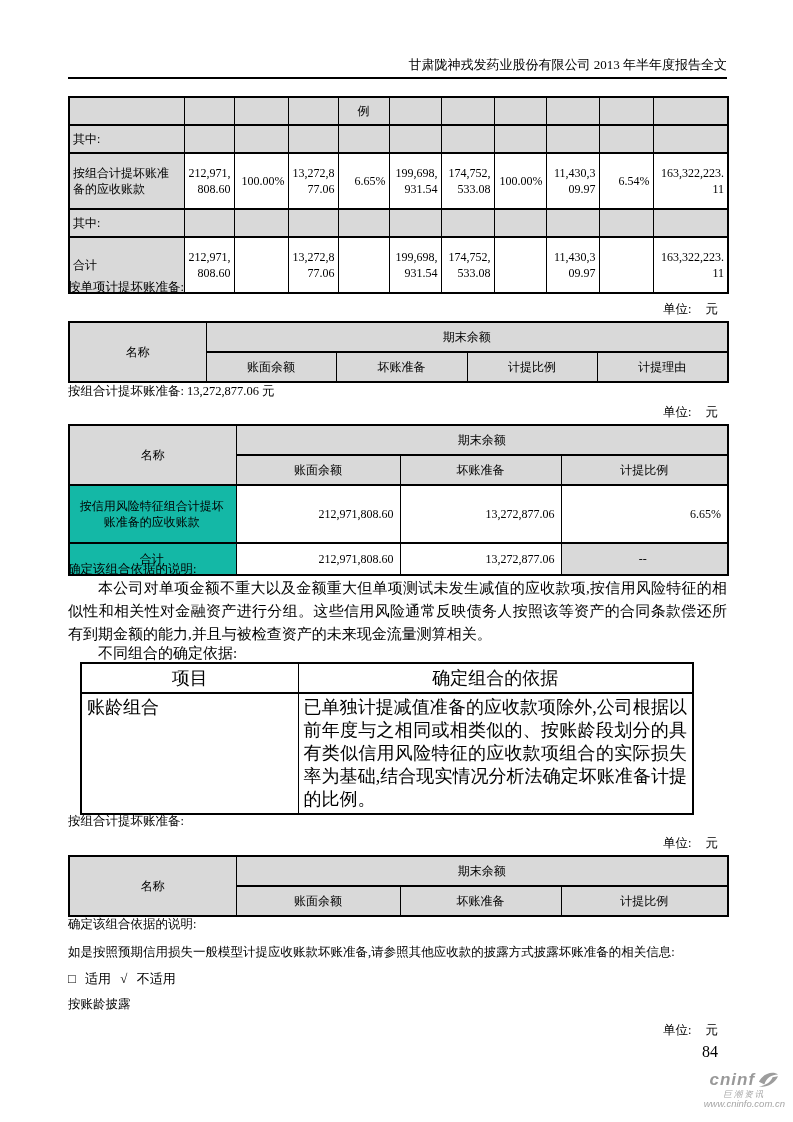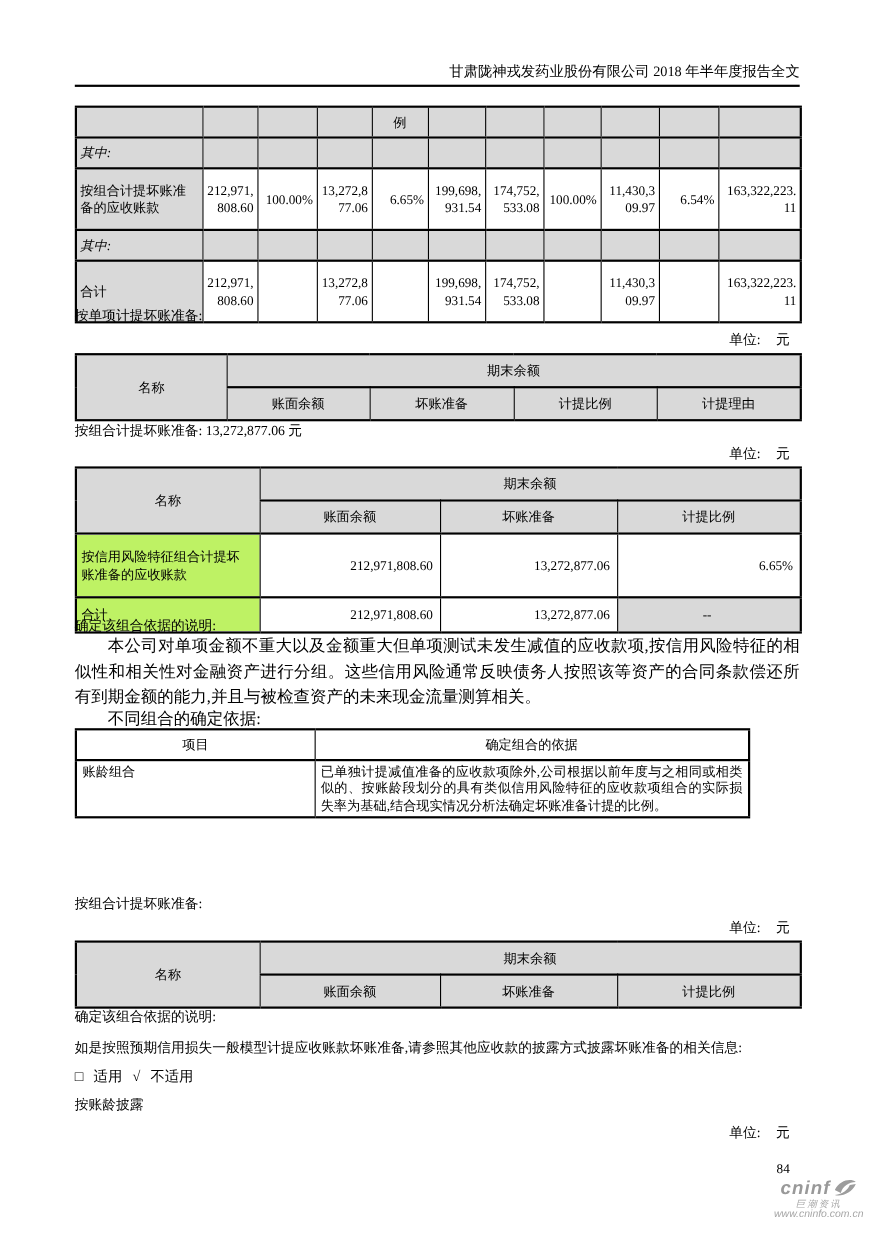--- a/index.html
+++ b/index.html
@@ -33,58 +33,58 @@
   .hdr{background:#d9d9d9;text-align:center;}
 
   
   #t1{font-size:12px;}
   #t1 td{text-align:right;}
   #t1 td:first-child{text-align:left;background:#d9d9d9;}
   #t1 tbody tr:nth-child(1) td,
   #t1 tbody tr:nth-child(2) td,
   #t1 tbody tr:nth-child(4) td{background:#d9d9d9;}
   #t1 tbody tr:nth-child(1) td{text-align:center;height:22px;}
-  #t1 tbody tr:nth-child(2) td,#t1 tbody tr:nth-child(4) td{height:22px;font-style:italic;}
+  #t1 tbody tr:nth-child(2) td,#t1 tbody tr:nth-child(4) td{height:22px;}
   #t1 tbody tr:nth-child(3) td,#t1 tbody tr:nth-child(5) td{height:50px;}
 
   
   .fin{font-size:12px;}
   .fin th{height:24px;}
   #t3 tbody td{text-align:right;padding-right:6px;}
-  #t3 tbody td:first-child{text-align:left;background:#bef264;padding-left:4px;}
+  #t3 tbody td:first-child{text-align:center;background:#14b8a6;padding-left:4px;}
   #t3 tbody tr:nth-child(1) td{height:52px;}
   #t3 tbody tr:nth-child(2) td{height:26px;}
   #t3 tbody tr:nth-child(2) td:nth-child(4){text-align:center;background:#d9d9d9;}
 
   
-  #t4{font-size:12px;}
+  #t4{font-size:18px;margin-left:12px;}
   #t4 th{height:22px;text-align:center;}
   #t4 tbody td{vertical-align:top;text-align:left;padding:2px 5px;line-height:1.28;}
   #t4 tbody td:last-child{text-align:justify;}
 
   .para{
     font-size:15px;line-height:23px;text-align:justify;
     text-indent:2em;
   }
   .indent2{padding-left:30px;font-size:15px;}
   .chkline{font-size:13px;white-space:nowrap;text-align:center;}
   .chkline span{margin-right:6px;}
-  .pagenum{font-size:12px;margin-top:12px;}
+  .pagenum{font-size:16px;}
   .logo{display:flex;flex-direction:column;align-items:center;color:#9d9d9d;line-height:1.1;font-style:italic;}
   .logo-row{display:flex;align-items:center;}
   .logo-name{font-family:"Liberation Sans","DejaVu Sans",sans-serif;font-weight:bold;font-size:17px;letter-spacing:1px;color:#999;}
   .logo-cn{font-size:8.5px;color:#a6a6a6;letter-spacing:2px;}
   .logo-url{font-family:"Liberation Sans","DejaVu Sans",sans-serif;font-size:9.5px;color:#a6a6a6;}
 </style>
 </head>
 <body>
 
 <div class="page">
 
-  <div class="abs doc-title">甘肃陇神戎发药业股份有限公司 2018 年半年度报告全文</div>
+  <div class="abs doc-title">甘肃陇神戎发药业股份有限公司 2013 年半年度报告全文</div>
   <div class="abs title-rule"></div>
 
   <table id="t1" class="abs grid" style="top:96px;left:68px;width:659px;">
     <colgroup>
       <col style="width:115px">
         <col style="width:50px">
         <col style="width:54px">
         <col style="width:50px">
       <col style="width:51px">
         <col style="width:52px">

